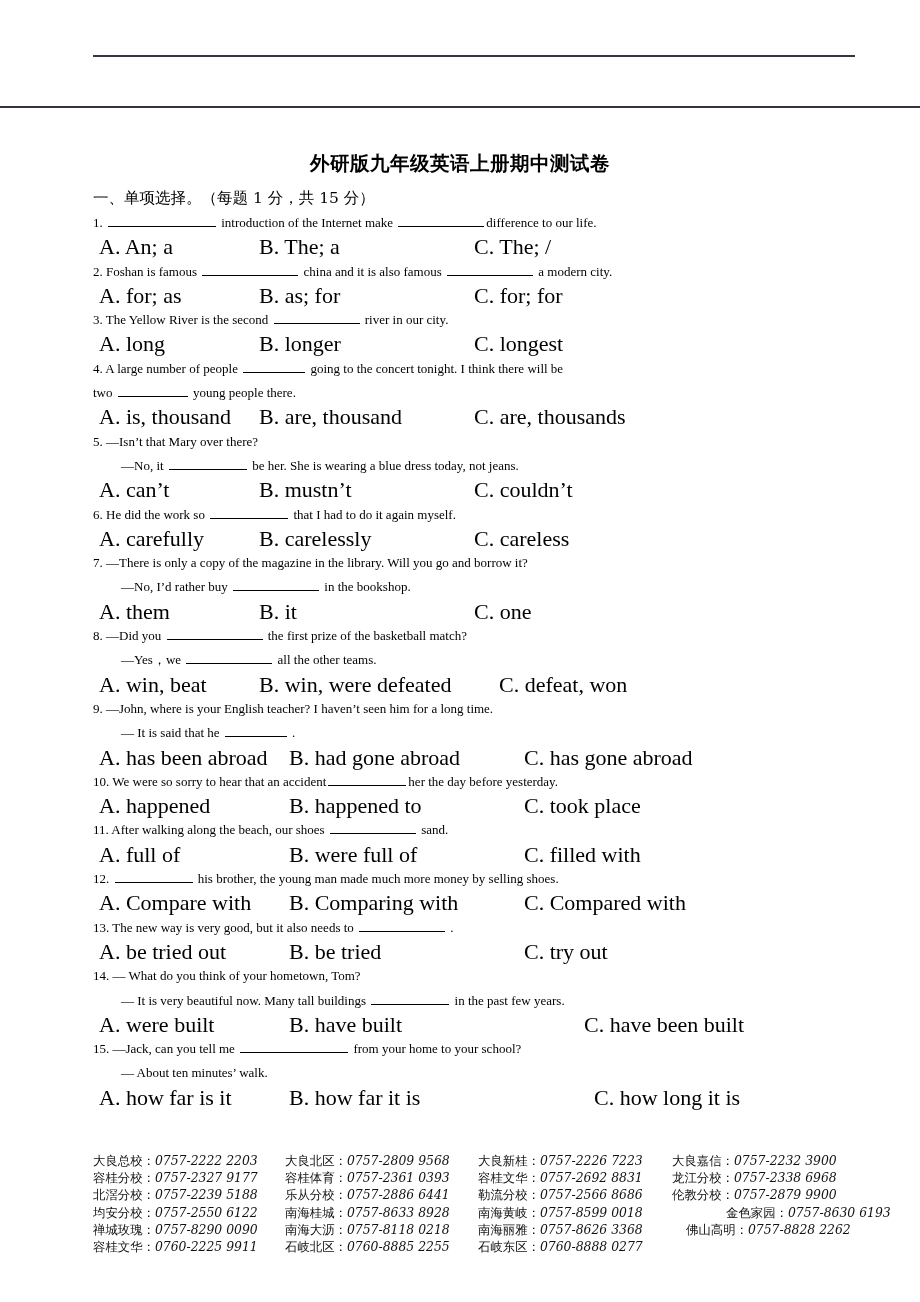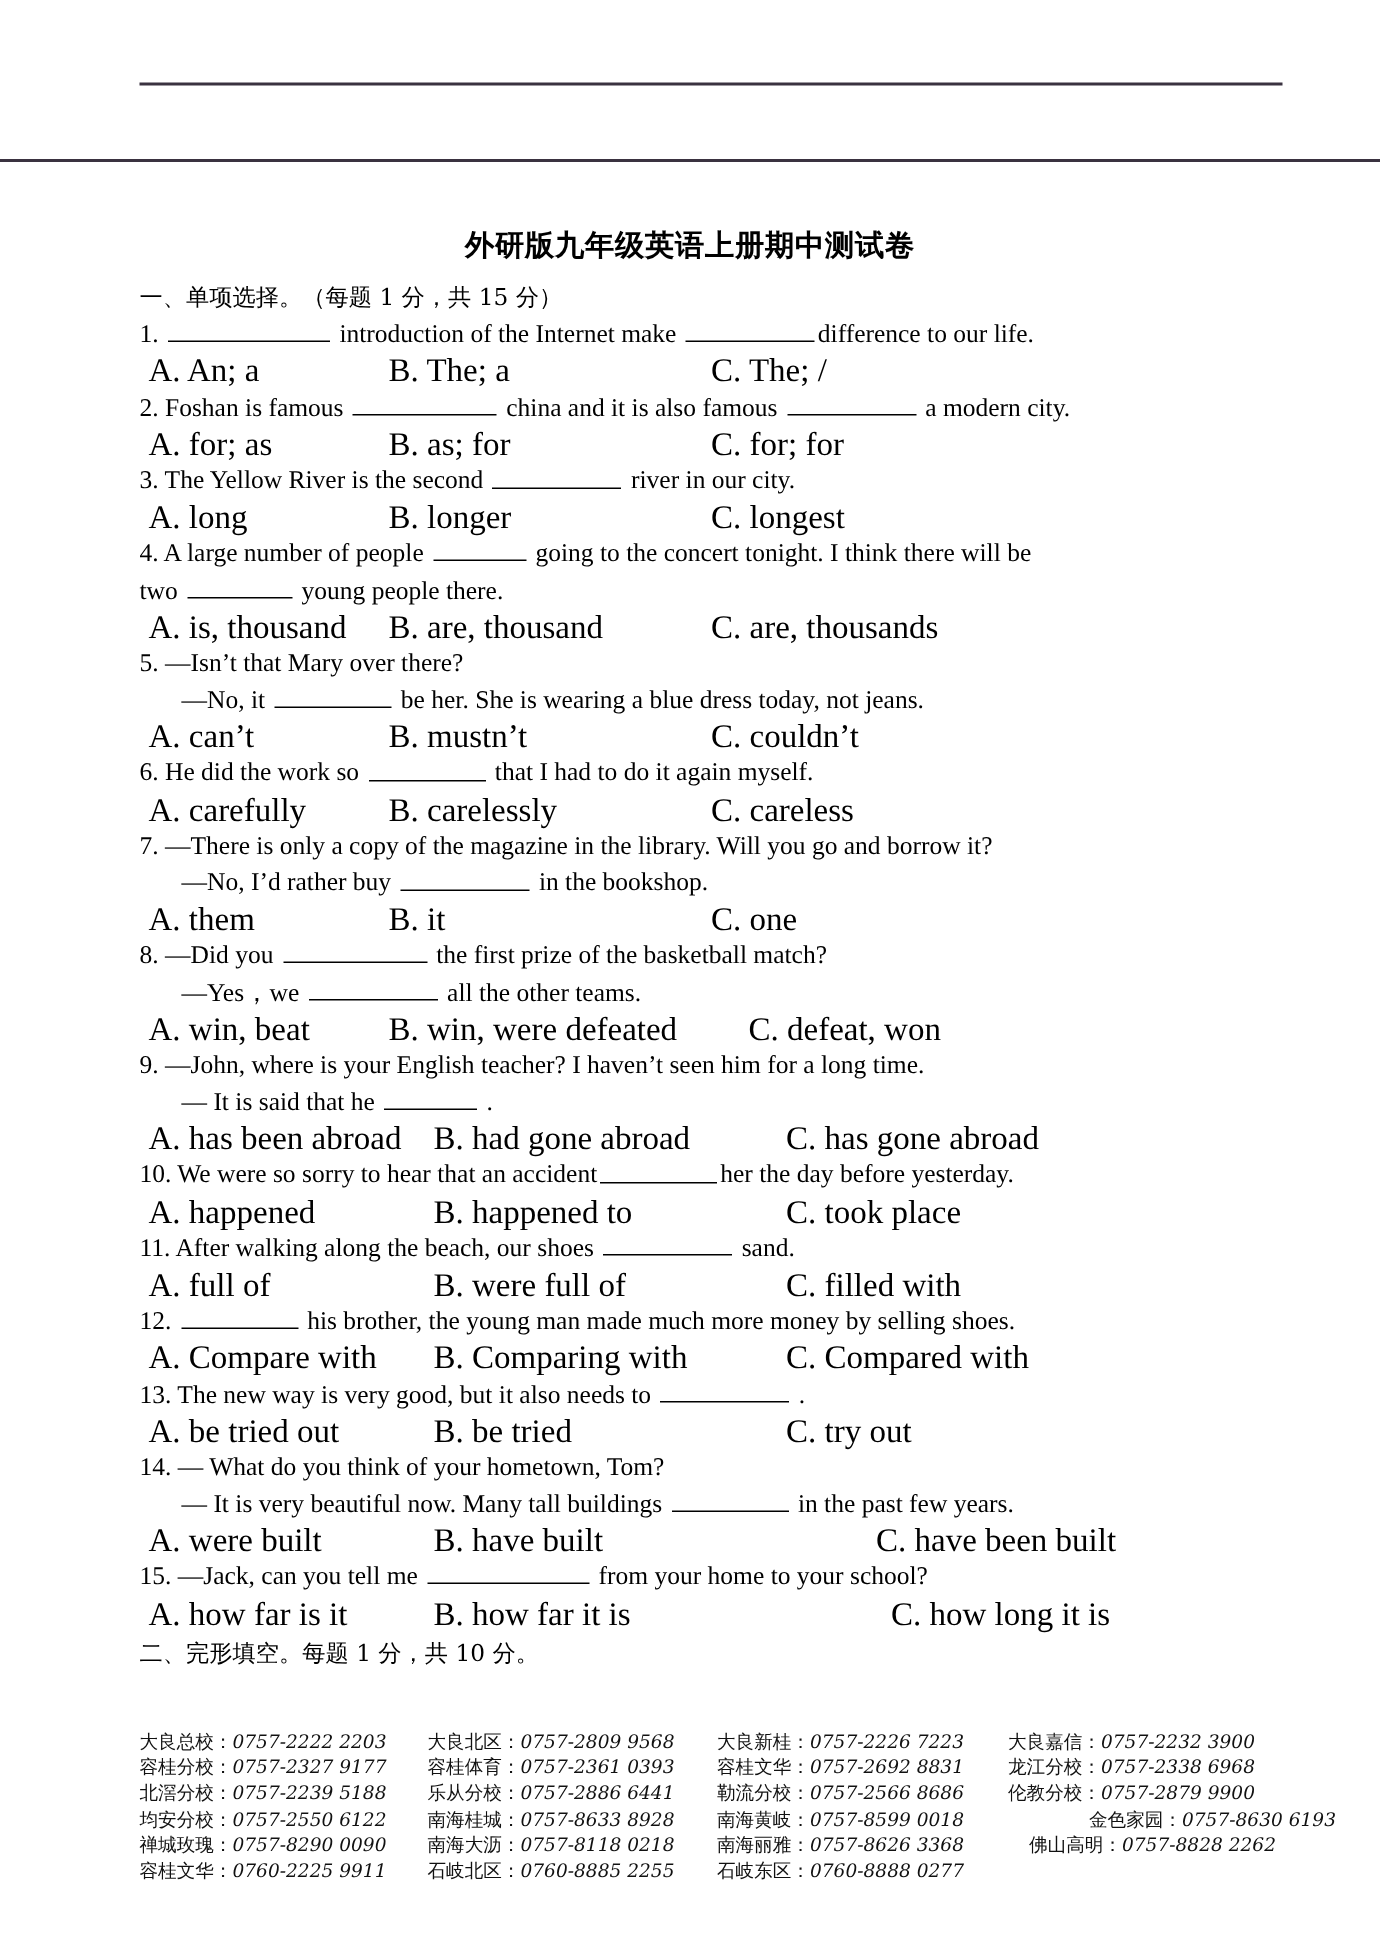--- a/index.html
+++ b/index.html
@@ -64,21 +64,21 @@
 
   .section-head {
     font-family: "DejaVu Serif", "Liberation Serif", serif;
     font-size: 15.5px;
     line-height: 24px;
     margin: 0 0 1px 0;
     white-space: nowrap;
   }
 
   .q {
-    font-size: 17px;
+    font-size: 13px;
     line-height: 24.3px;
     white-space: nowrap;
   }
 
   .indent1 { padding-left: 6px; text-decoration: underline; }
   .indent2 { padding-left: 28px; }
 
   
   .blank {
     display: inline-block;
@@ -297,25 +297,27 @@
     <div class="opts indent1">
       <span class="op" style="width:190px">A. were built</span><span class="op" style="width:295px">B. have built</span><span class="op">C. have been built</span>
     </div>
 
     <div class="q">
       <span>15.</span>
       <span>—Jack, can you tell me</span>
       <span class="blank b108"></span>
       <span>from your home to your school?</span>
     </div>
+    <div class="q indent2">
+      <span>— About ten minutes’ walk.</span>
+    </div>
     <div class="opts indent1">
       <span class="op" style="width:190px">A. how far is it</span><span class="op" style="width:305px">B. how far it is</span><span class="op">C. how long it is</span>
     </div>
 
-    <p class="section-head" style="margin-top:2px">二、完形填空。每题 1 分，共 10 分。</p>
 
   </div>
 </div>
 
 <div class="footer">
   <div class="footer-grid">
 
     <div class="fcell"><span>大良总校：</span><span class="tel">0757-2222  2203</span></div>
     <div class="fcell"><span>大良北区：</span><span class="tel">0757-2809  9568</span></div>
     <div class="fcell"><span>大良新桂：</span><span class="tel">0757-2226  7223</span></div>

